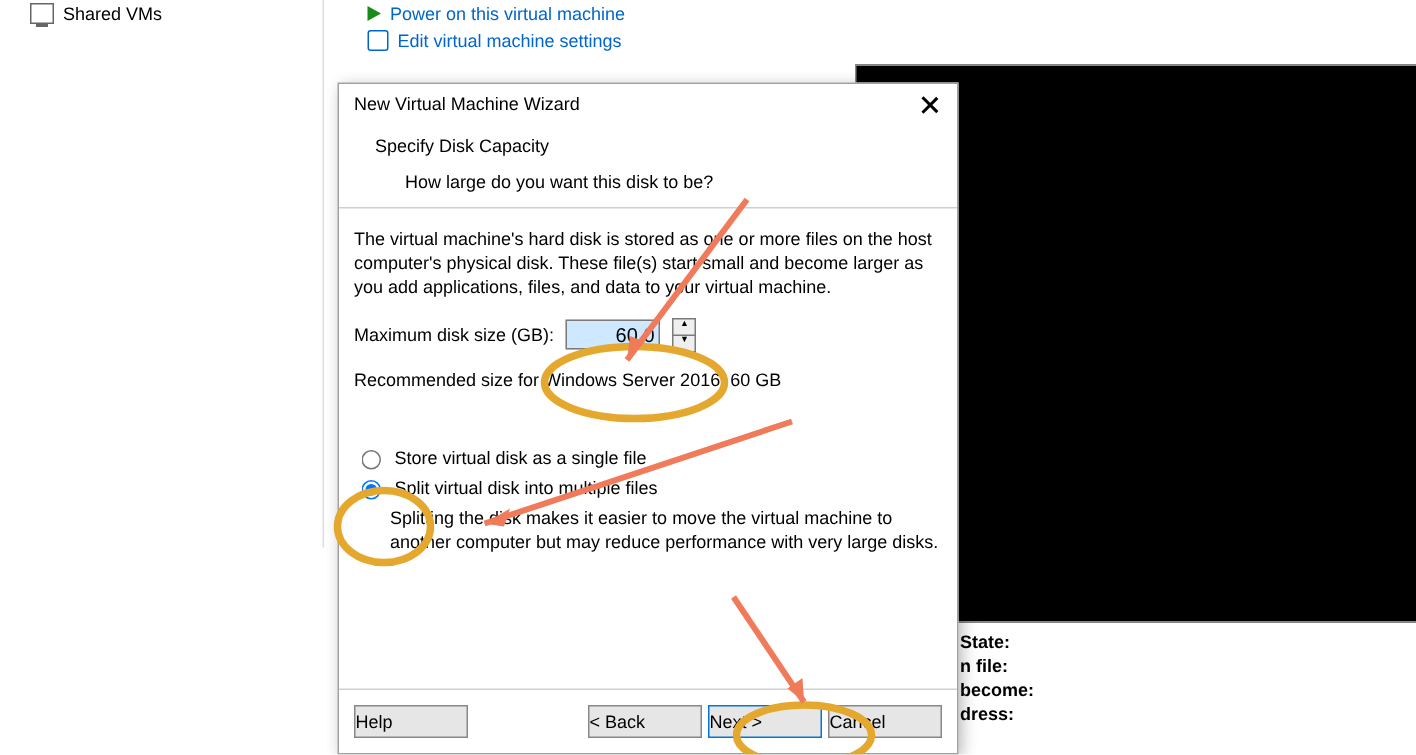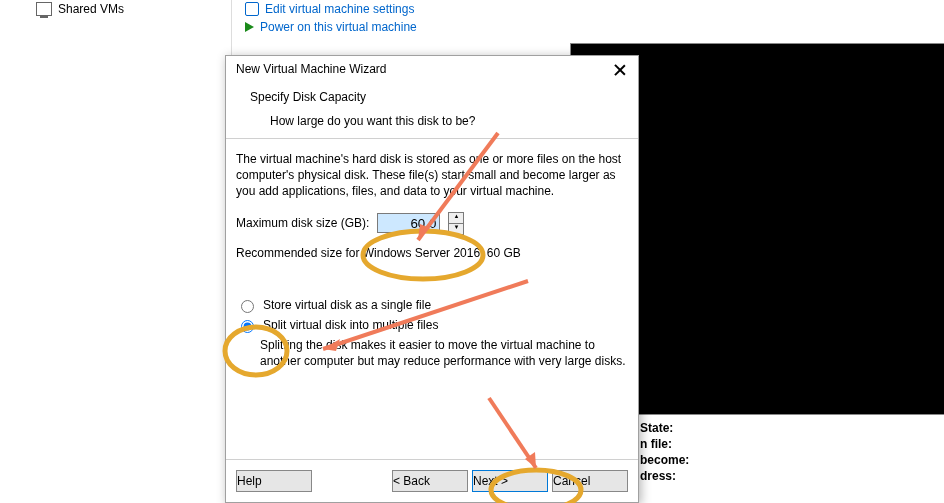--- a/index.html
+++ b/index.html
@@ -1,19 +1,19 @@
 <!DOCTYPE html>
 <html><head>
 <meta charset="utf-8">
 <style>
   body{margin:0;font-family:"Segoe UI",Tahoma,sans-serif;font-size:12px;background:#fff;color:#000;overflow:hidden}
   .app{position:relative;width:944px;height:503px}
 
   
-  .tree{position:absolute;left:16px;top:0;width:215px;height:365px;border-right:1px solid #ddd;background:#fff}
+  .tree{position:absolute;left:0;top:0;width:215px;height:365px;border-right:1px solid #ddd;background:#fff}
   .tree-item{display:flex;align-items:center;padding:2px 8px 2px 20px;gap:6px}
   .monitor-icon{width:14px;height:12px;position:relative;border:1px solid #666}
   .monitor-icon::after{content:"";position:absolute;bottom:-3px;left:3px;width:8px;height:2px;background:#666}
 
   
   .main-links{position:absolute;left:245px;top:0}
   .main-links .lnk{display:flex;align-items:center;gap:6px;color:#0066cc;padding:2px 0;cursor:pointer}
   .play{width:0;height:0;border-left:9px solid #1a8a1a;border-top:5px solid transparent;border-bottom:5px solid transparent}
   .wrench{width:12px;height:12px;border:1px solid #0066cc;border-radius:2px;position:relative}
 
@@ -67,26 +67,26 @@
 
   <div class="tree">
     <div class="tree-item">
       <span class="monitor-icon"></span>
       <span>Shared VMs</span>
     </div>
   </div>
 
   <div class="main-links">
     <div class="lnk">
+      <span class="play"></span>
+      <span>Power on this virtual machine</span>
+    </div>
+    <div class="lnk">
       <span class="wrench"></span>
       <span>Edit virtual machine settings</span>
-    </div>
-    <div class="lnk">
-      <span class="play"></span>
-      <span>Power on this virtual machine</span>
     </div>
   </div>
 
   <div class="black-panel"></div>
 
   <div class="details">
     <div class="details-row"><b>State:</b></div>
     <div class="details-row"><b>n file:</b></div>
     <div class="details-row"><b>become:</b></div>
     <div class="details-row"><b>dress:</b></div>

